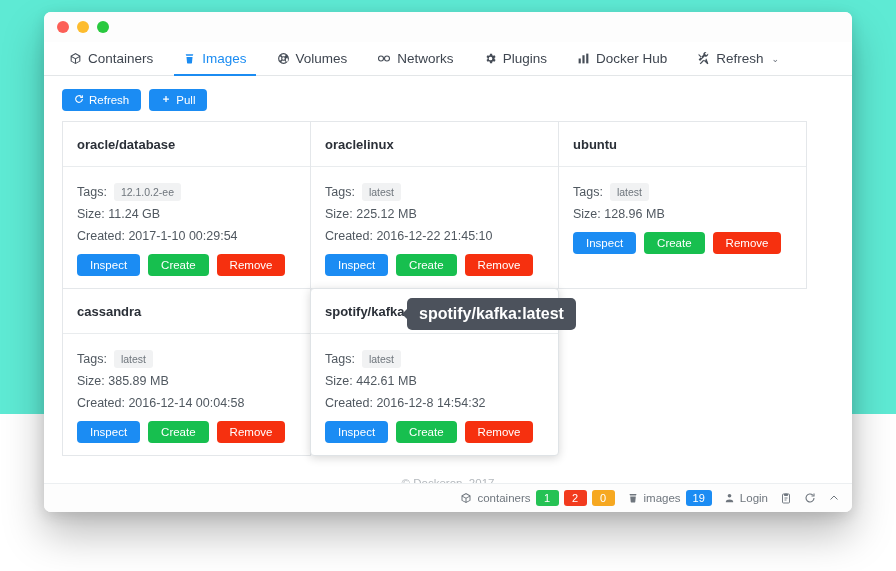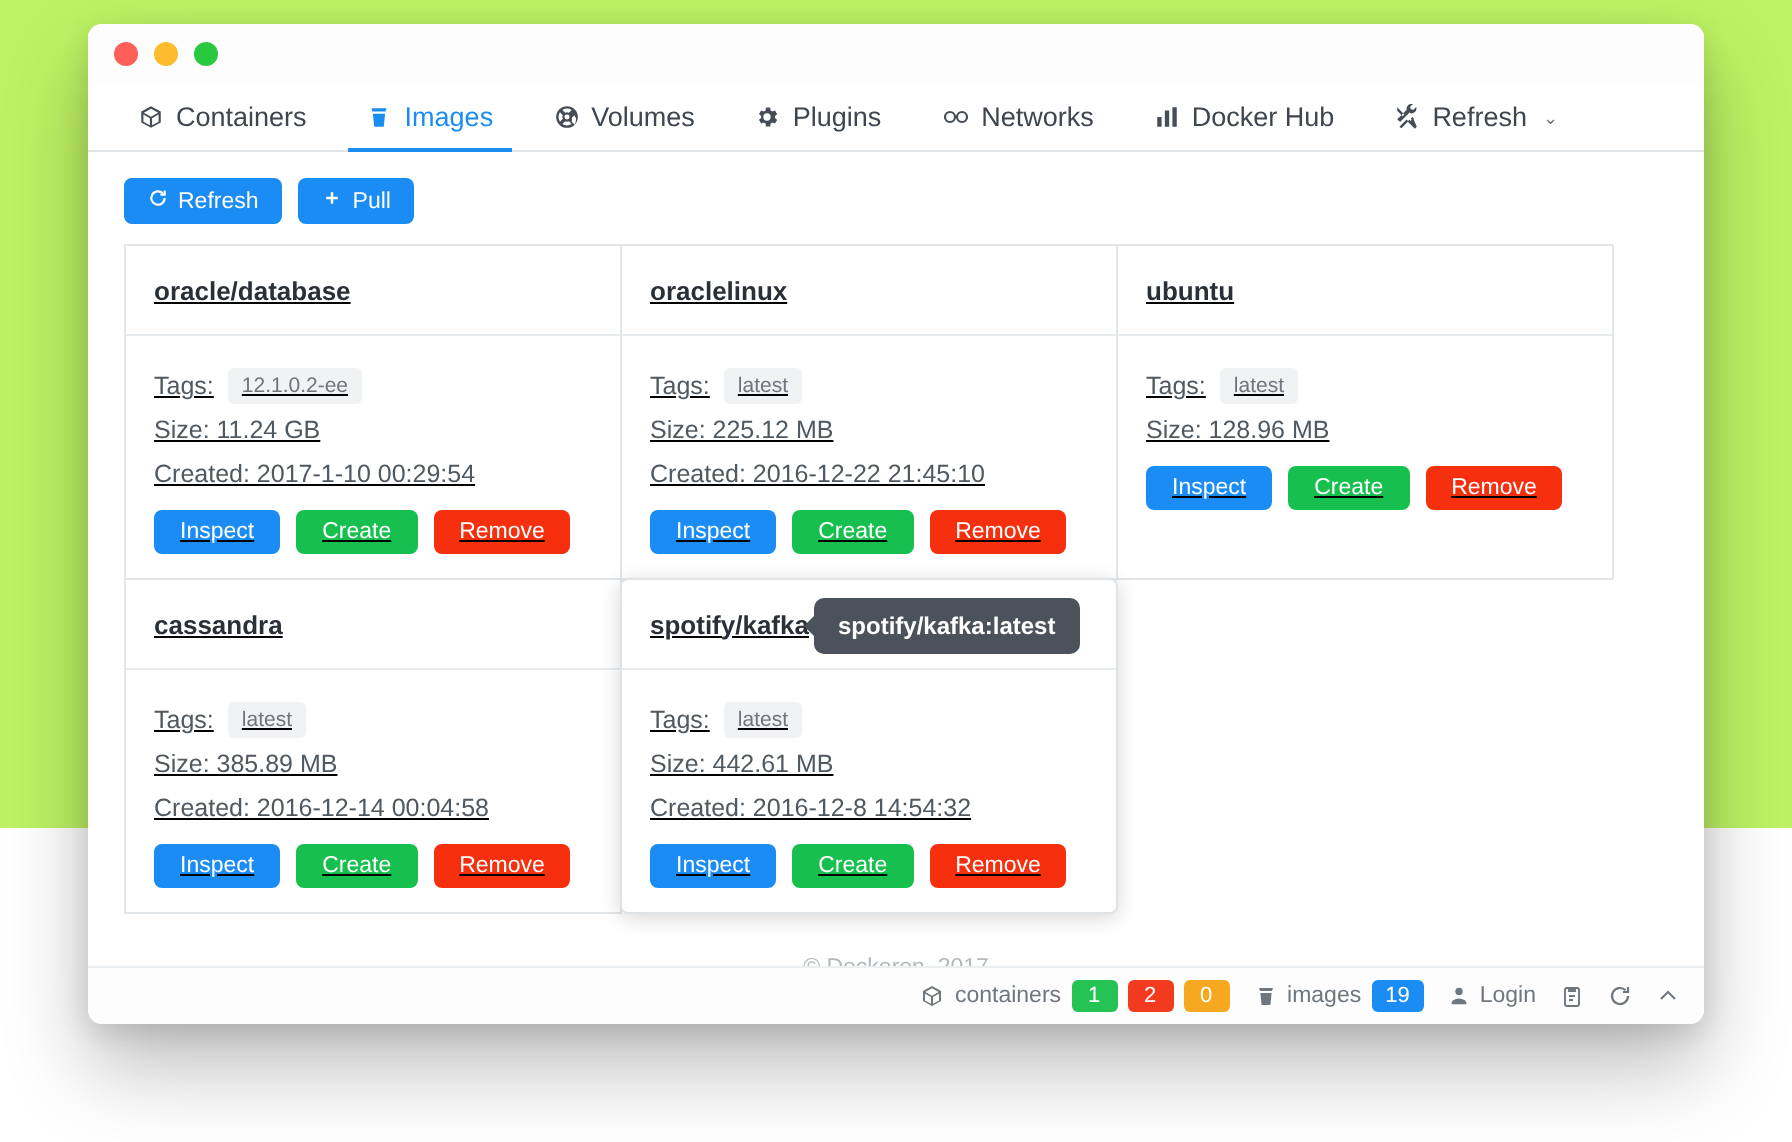--- a/index.html
+++ b/index.html
@@ -2,21 +2,21 @@
 <html><head>
 <meta charset="utf-8">
 <style>
   html, body {
     margin: 0; padding: 0;
     width: 896px; height: 571px;
     background: #ffffff;
     font-family: "Liberation Sans", sans-serif;
     overflow: hidden;
   }
-  #stage { position: relative; width: 896px; height: 414px; background:#bef264; }
+  #stage { position: relative; width: 896px; height: 414px; background:#5eead4; }
 
   
   .window {
     position: absolute;
     left: 44px; top: 12px;
     width: 808px; height: 500px;
     background: #ffffff;
     border-radius: 7px;
     box-shadow: 0 22px 42px rgba(0,0,0,0.26), 0 4px 14px rgba(0,0,0,0.12);
     overflow: hidden;
@@ -68,21 +68,21 @@
     display: inline-flex; align-items: center; gap: 5px;
     cursor: pointer;
     font-family: "Liberation Sans", sans-serif;
   }
   .btn.blue  { background: #1b8cf3; }
   .btn.green { background: #17bf4f; }
   .btn.red   { background: #f6300f; }
 
   
   .grid { position: relative; margin: 0 0 0 18px; width: 746px; }
-  .row { display: flex; text-decoration: underline; }
+  .row { display: flex; }
   .card {
     width: 249px;
     box-sizing: border-box;
     background: #fff;
     border: 1px solid #e4e7ea;
     margin-right: -1px;
     margin-bottom: -1px;
     position: relative;
   }
   .card.hovered {
@@ -111,21 +111,21 @@
   }
   .card-btns { display:flex; gap: 8px; margin-top: 9px; }
   .card-btns .btn { padding: 5px 13px; font-size: 11.5px; }
 
   
   .tooltip {
     position: absolute;
     left: 96px; top: 9px;
     background: #4c525c;
     color: #fff;
-    font-size: 12px; font-weight: bold;
+    font-size: 16px; font-weight: bold;
     padding: 7px 12px;
     border-radius: 5px;
     white-space: nowrap;
     z-index: 9;
   }
   .tooltip:before {
     content:"";
     position: absolute; left: -5px; top: 50%;
     margin-top: -5px;
     border-top: 5px solid transparent;
@@ -199,35 +199,35 @@
         <span class="ico">
           <svg width="13" height="13" viewBox="0 0 24 24" fill="currentColor">
               <path d="M12 2a10 10 0 1 0 0 20 10 10 0 0 0 0-20zm0 2.2a7.8 7.8 0 0 1 4.3 1.3l-2.6 2.6a4.2 4.2 0 0 0-3.4 0L7.7 5.5A7.8 7.8 0 0 1 12 4.2zM4.2 12c0-1.6.5-3.1 1.3-4.3l2.6 2.6a4.2 4.2 0 0 0 0 3.4l-2.6 2.6A7.8 7.8 0 0 1 4.2 12zm7.8 7.8a7.8 7.8 0 0 1-4.3-1.3l2.6-2.6a4.2 4.2 0 0 0 3.4 0l2.6 2.6a7.8 7.8 0 0 1-4.3 1.3zm4.3-3.5a4.2 4.2 0 0 0 0-3.4l2.6-2.6a7.8 7.8 0 0 1 0 8.6l-2.6-2.6zM12 14.3a2.3 2.3 0 1 1 0-4.6 2.3 2.3 0 0 1 0 4.6z"></path>
             </svg>
         </span>
         <span>Volumes</span>
       </div>
 
       <div class="tab">
         <span class="ico">
-          <svg width="13" height="13" viewBox="0 0 24 24" fill="currentColor">
-              <path d="M19.4 13a7.6 7.6 0 0 0 0-2l2-1.6-2-3.4-2.4 1a7.6 7.6 0 0 0-1.7-1L15 3.3h-4l-.3 2.6a7.6 7.6 0 0 0-1.7 1l-2.4-1-2 3.4L6.6 11a7.6 7.6 0 0 0 0 2l-2 1.6 2 3.4 2.4-1c.5.4 1.1.8 1.7 1l.3 2.7h4l.3-2.6c.6-.3 1.2-.6 1.7-1l2.4 1 2-3.4-2-1.7zM12 15.4a3.4 3.4 0 1 1 0-6.8 3.4 3.4 0 0 1 0 6.8z"></path>
-            </svg>
-        </span>
-        <span>Plugins</span>
-      </div>
-
-      <div class="tab">
-        <span class="ico">
           <svg width="14" height="13" viewBox="0 0 28 18" fill="none" stroke="currentColor" stroke-width="2.2">
               <circle cx="8" cy="9" r="5"></circle>
               <circle cx="20" cy="9" r="5"></circle>
             </svg>
         </span>
         <span>Networks</span>
+      </div>
+
+      <div class="tab">
+        <span class="ico">
+          <svg width="13" height="13" viewBox="0 0 24 24" fill="currentColor">
+              <path d="M19.4 13a7.6 7.6 0 0 0 0-2l2-1.6-2-3.4-2.4 1a7.6 7.6 0 0 0-1.7-1L15 3.3h-4l-.3 2.6a7.6 7.6 0 0 0-1.7 1l-2.4-1-2 3.4L6.6 11a7.6 7.6 0 0 0 0 2l-2 1.6 2 3.4 2.4-1c.5.4 1.1.8 1.7 1l.3 2.7h4l.3-2.6c.6-.3 1.2-.6 1.7-1l2.4 1 2-3.4-2-1.7zM12 15.4a3.4 3.4 0 1 1 0-6.8 3.4 3.4 0 0 1 0 6.8z"></path>
+            </svg>
+        </span>
+        <span>Plugins</span>
       </div>
 
       <div class="tab">
         <span class="ico">
           <svg width="13" height="13" viewBox="0 0 24 24" fill="currentColor">
               <rect x="3" y="12" width="4" height="9"></rect>
               <rect x="10" y="6" width="4" height="15"></rect>
               <rect x="17" y="3" width="4" height="18"></rect>
             </svg>
         </span>

